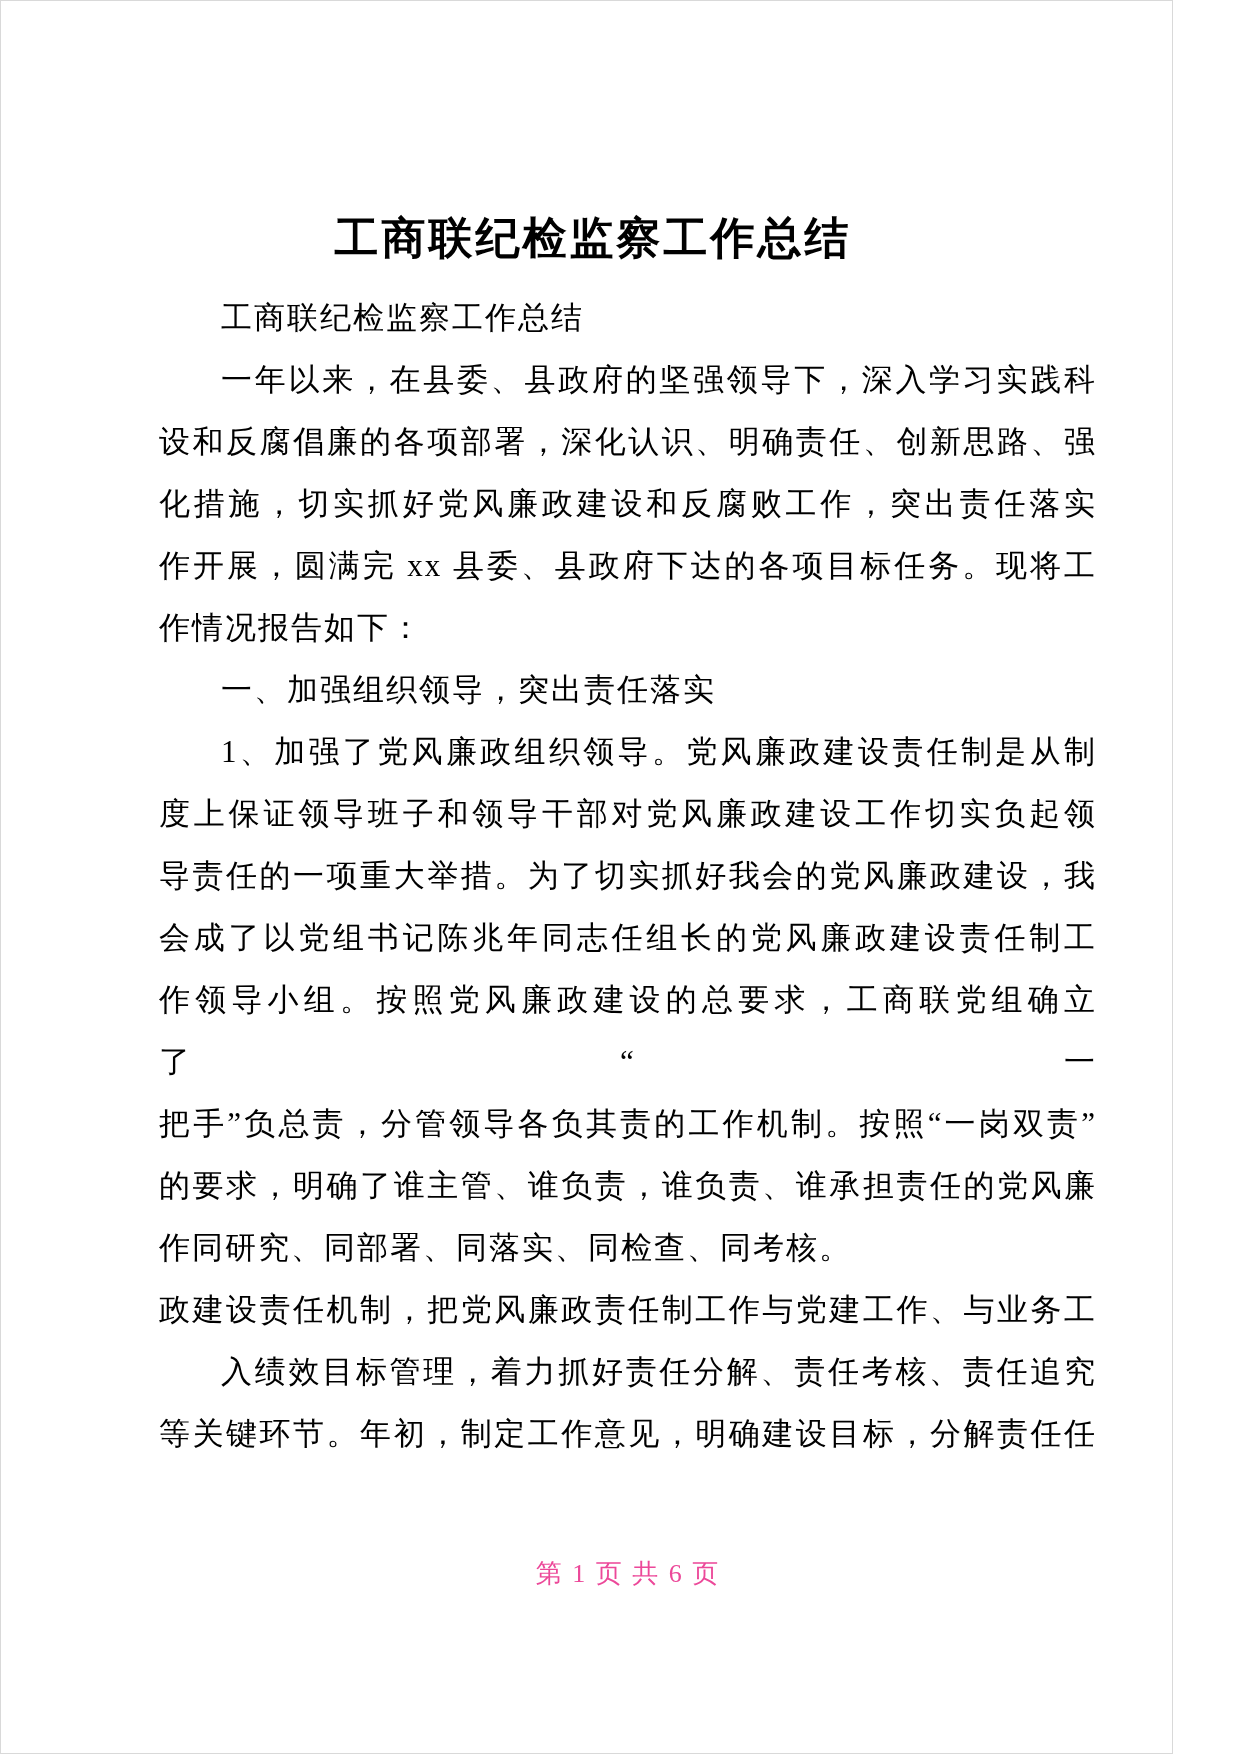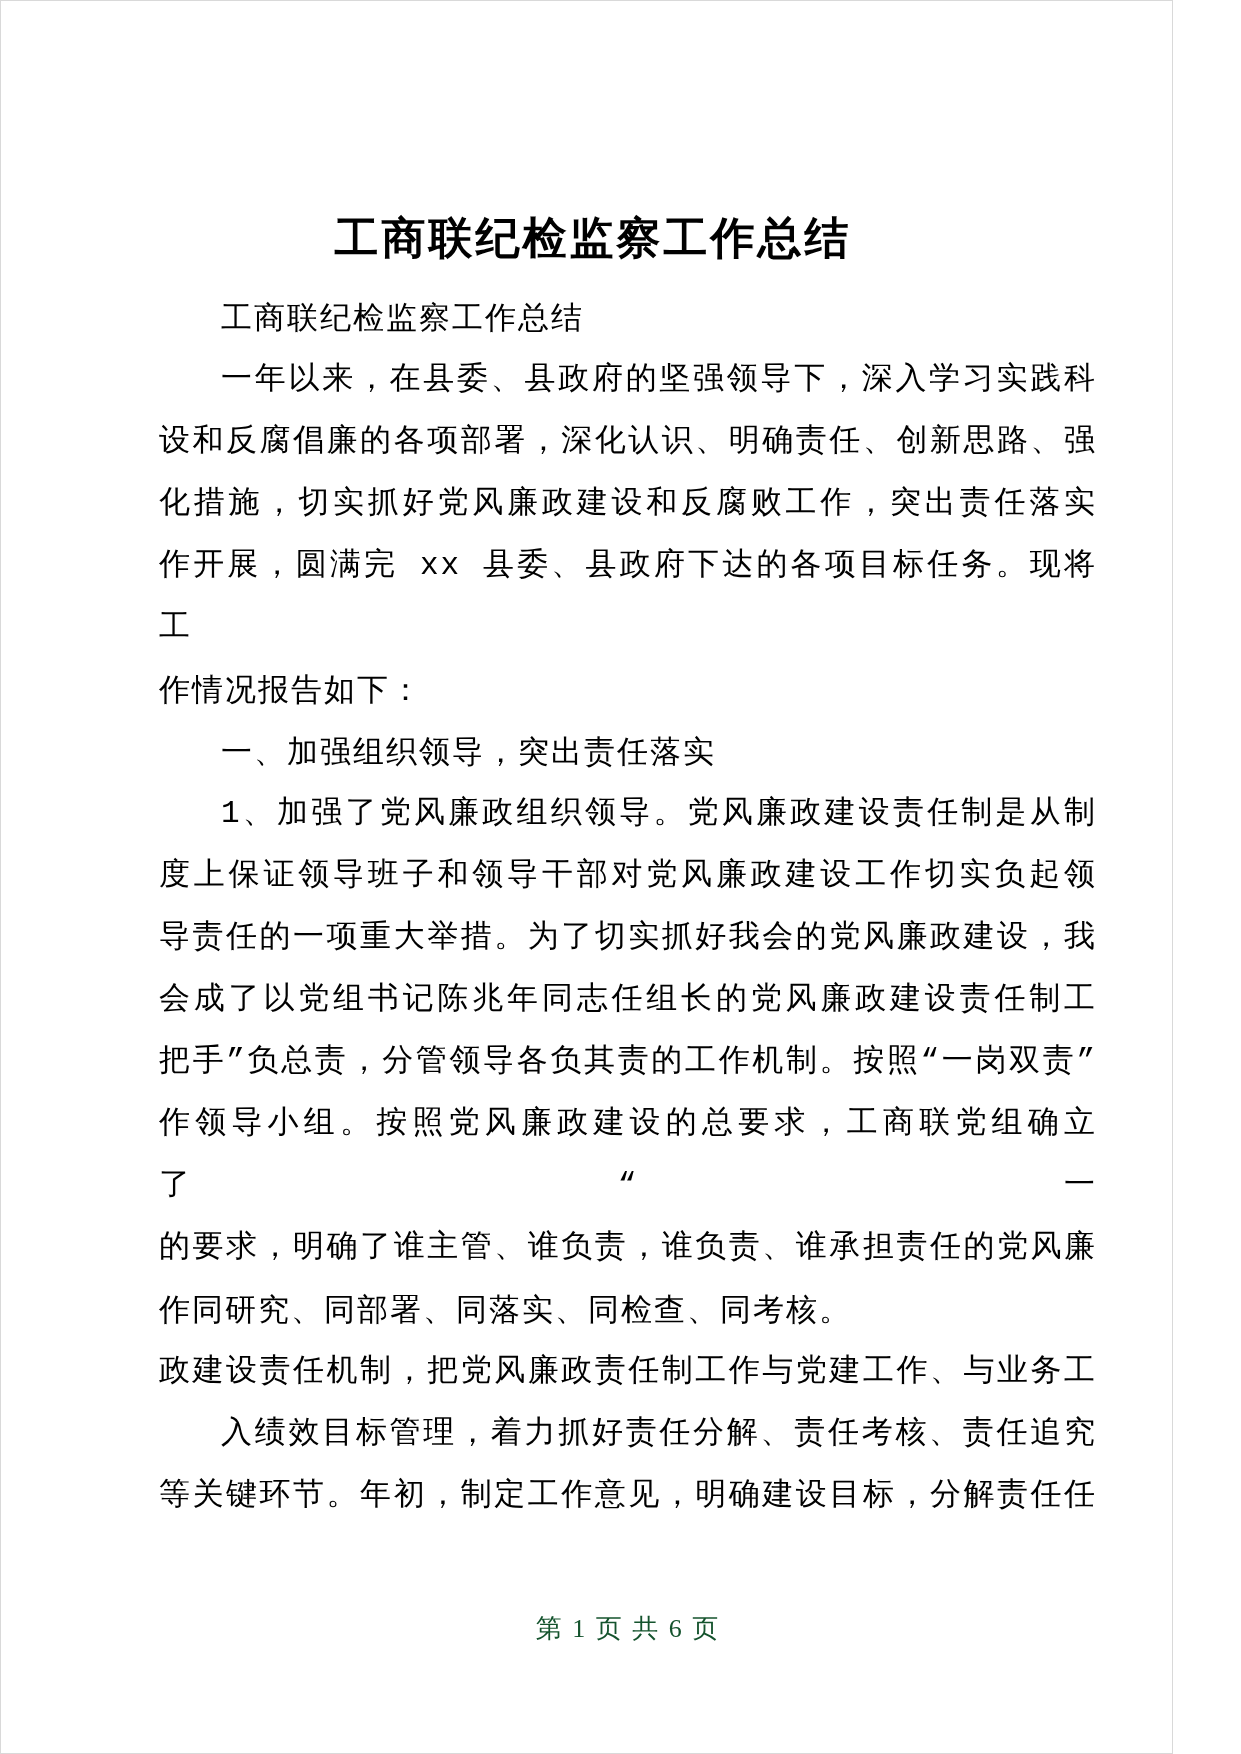--- a/index.html
+++ b/index.html
@@ -36,57 +36,56 @@
     line-height: 62px;
     letter-spacing: 2px;
     white-space: nowrap;
     text-align: left;
   }
   .line.justify {
     white-space: normal;
     text-align: justify;
     text-align-last: justify;
     text-justify: inter-ideograph;
-    font-family: Liberation Mono, monospace;
   }
   .line.indent {
     text-indent: 62px;
   }
   .page-footer {
     position: absolute;
     left: 158px;
-    top: 1608px;
+    top: 1553px;
     width: 938px;
     text-align: center;
     font-size: 26px;
     line-height: 40px;
     letter-spacing: 2px;
-    color: #14532d;
+    color: #ec4899;
   }
 </style>
 </head>
 <body>
 
 <div class="page">
   <h1 class="doc-title">工商联纪检监察工作总结</h1>
 
   <div class="doc-body">
       <div class="line indent">工商联纪检监察工作总结</div>
       <div class="line indent justify">一年以来，在县委、县政府的坚强领导下，深入学习实践科</div>
       <div class="line justify">设和反腐倡廉的各项部署，深化认识、明确责任、创新思路、强</div>
       <div class="line justify">化措施，切实抓好党风廉政建设和反腐败工作，突出责任落实</div>
       <div class="line justify">作开展，圆满完 xx 县委、县政府下达的各项目标任务。现将工</div>
       <div class="line">作情况报告如下：</div>
       <div class="line indent">一、加强组织领导，突出责任落实</div>
       <div class="line indent justify">1、加强了党风廉政组织领导。党风廉政建设责任制是从制</div>
       <div class="line justify">度上保证领导班子和领导干部对党风廉政建设工作切实负起领</div>
       <div class="line justify">导责任的一项重大举措。为了切实抓好我会的党风廉政建设，我</div>
       <div class="line justify">会成了以党组书记陈兆年同志任组长的党风廉政建设责任制工</div>
+      <div class="line justify">作领导小组。按照党风廉政建设的总要求，工商联党组确立了“一</div>
       <div class="line justify">把手”负总责，分管领导各负其责的工作机制。按照“一岗双责”</div>
-      <div class="line justify">作领导小组。按照党风廉政建设的总要求，工商联党组确立了“一</div>
       <div class="line justify">的要求，明确了谁主管、谁负责，谁负责、谁承担责任的党风廉</div>
       <div class="line">作同研究、同部署、同落实、同检查、同考核。</div>
       <div class="line justify">政建设责任机制，把党风廉政责任制工作与党建工作、与业务工</div>
       <div class="line indent justify">入绩效目标管理，着力抓好责任分解、责任考核、责任追究</div>
       <div class="line justify">等关键环节。年初，制定工作意见，明确建设目标，分解责任任</div>
     </div>
 
   <div class="page-footer">第 1 页 共 6 页</div>
 </div>
 

